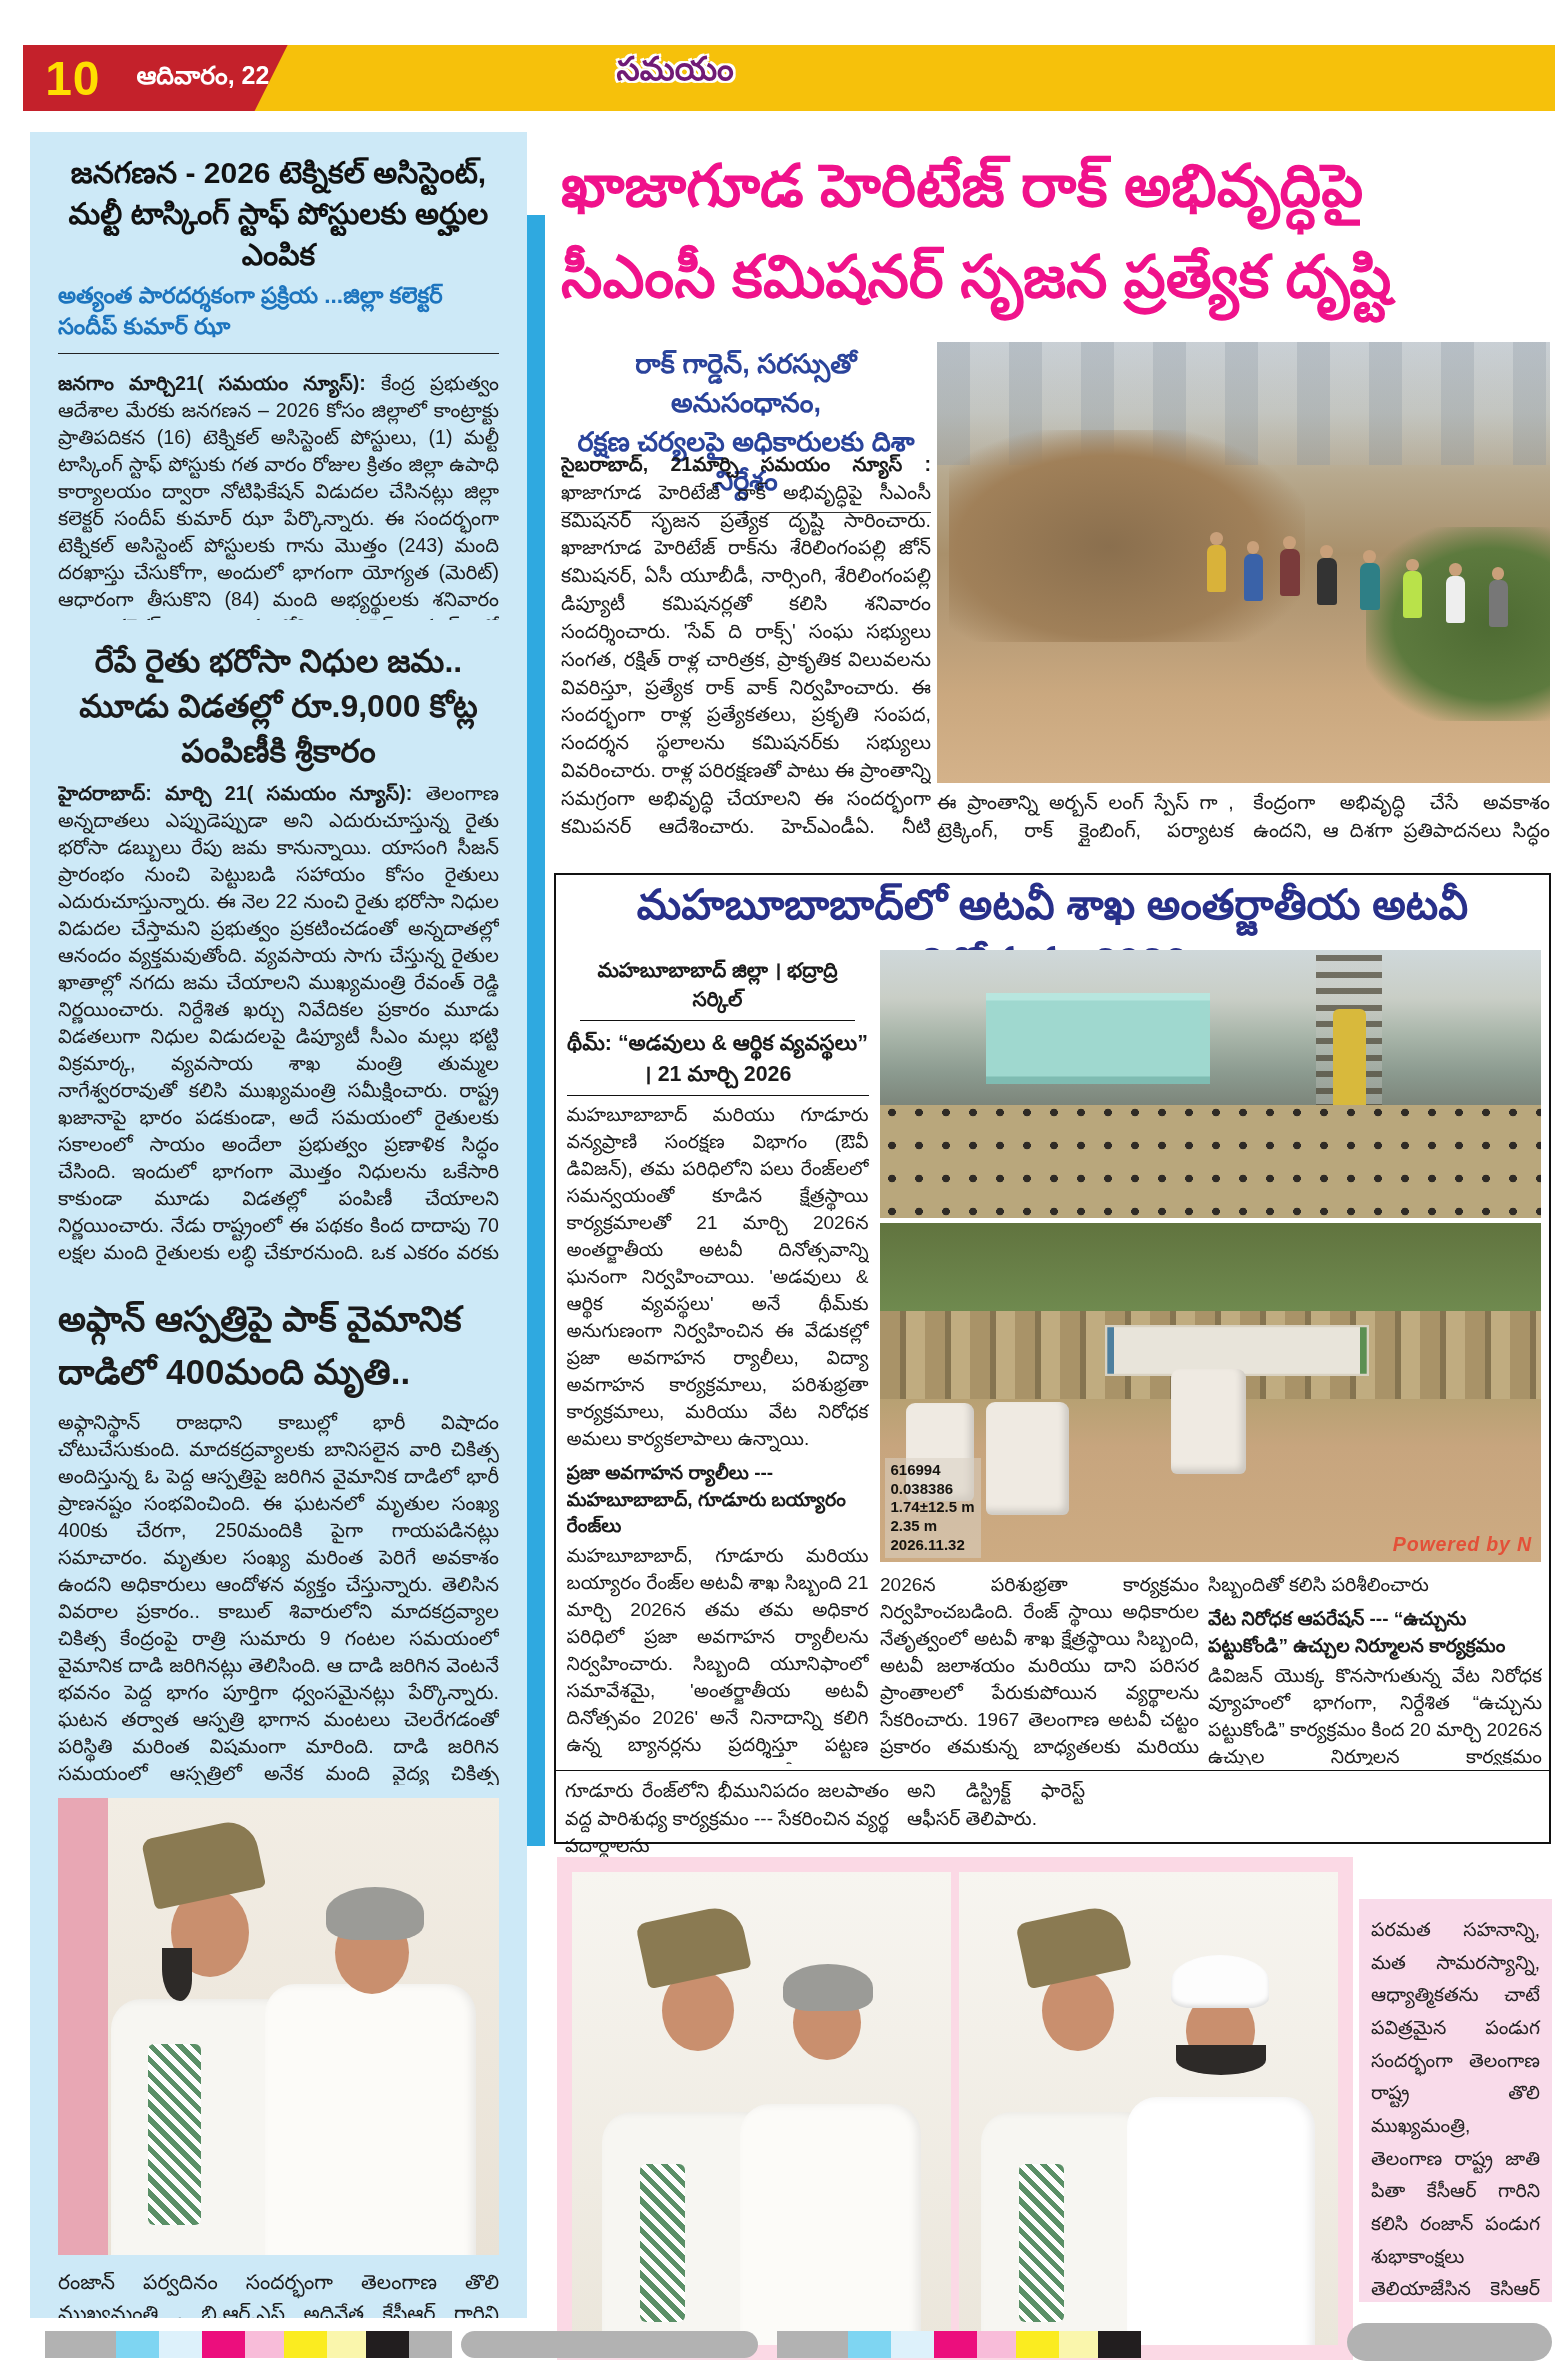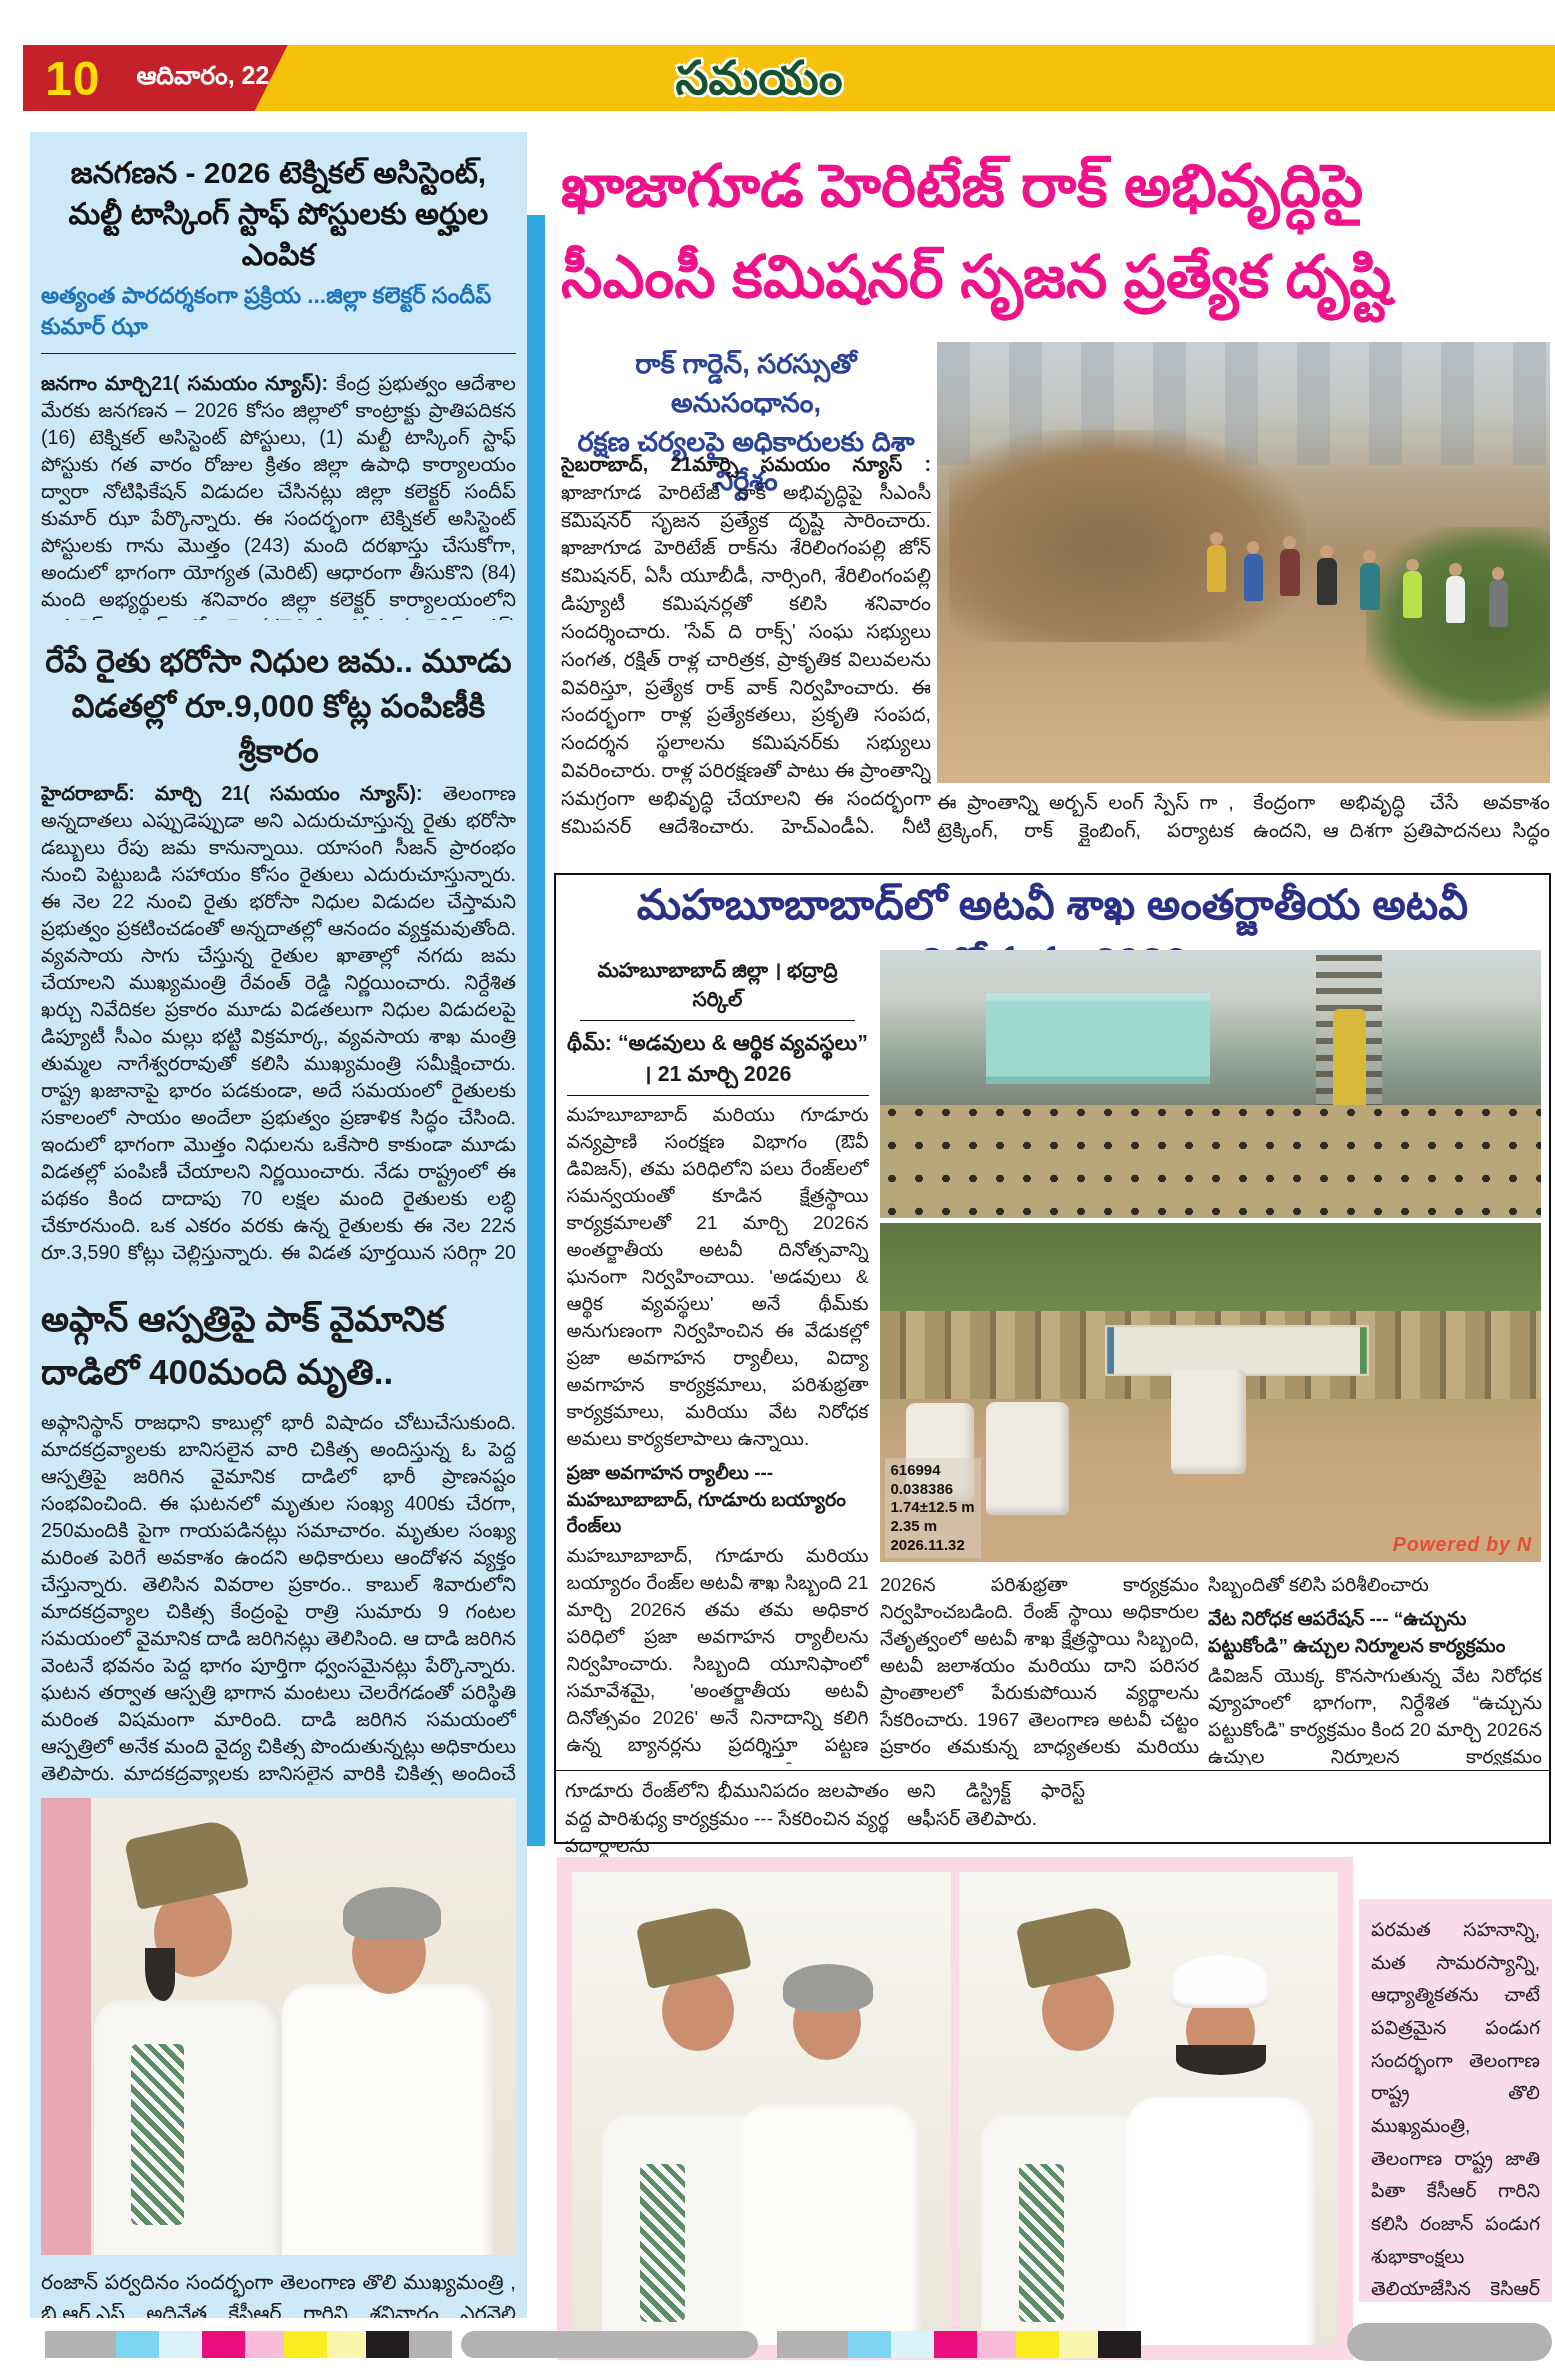--- a/index.html
+++ b/index.html
@@ -6,29 +6,29 @@
   #canvas{position:relative;width:1555px;height:2377px;background:#fff;overflow:hidden;
           font-family:"Liberation Sans","DejaVu Sans",sans-serif;color:#1b1b1b;}
   
   .masthead{position:absolute;left:22.6px;top:45px;width:1536px;height:66px;background:#F6C10B;display:flex;}
   .mast-red-left{position:relative;width:265px;height:100%;background:#C4212B;
     clip-path:polygon(0 0,100% 0,calc(100% - 33px) 100%,0 100%);
     display:flex;align-items:center;}
   .page-num{font-size:48px;font-weight:900;color:#FFDE00;margin-left:22.6px;letter-spacing:0.8px;}
   .mast-divider{width:1.5px;height:42px;background:#fff;margin:0 16.6px 0 19.6px;}
   .mast-date{font-size:25px;font-weight:bold;color:#fff;white-space:nowrap;}
-  .mast-logo{position:absolute;left:594px;top:4.5px;width:226px;text-align:right;
-    font-size:47px;font-weight:900;color:#14532d;
+  .mast-logo{position:absolute;left:594px;top:4.5px;width:226px;text-align:left;
+    font-size:33px;font-weight:900;color:#701a75;
     text-shadow:-2.3px -2.3px 0 #fff,2.3px -2.3px 0 #fff,-2.3px 2.3px 0 #fff,2.3px 2.3px 0 #fff,0 0 1.5px #fff;}
   .mast-red-right{position:absolute;right:41px;top:0;width:290px;height:100%;background:#C4212B;
     display:flex;align-items:center;justify-content:center;}
   .mast-site{color:#fff;font-size:20.3px;}
   
   .left-panel{position:absolute;left:30px;top:132px;width:497px;height:2186px;background:#CDE9F7;
-    box-sizing:border-box;padding:15px 11px;overflow:hidden;}
+    box-sizing:border-box;padding:15px 28px;overflow:hidden;}
   .cyan-bar{position:absolute;left:527px;top:215px;width:18px;height:1631px;background:#2FA9E0;}
   .lh1{font-size:30px;font-weight:bold;text-align:center;line-height:1.38;color:#111;margin:4.5px 0 7.5px;}
   .lsub{font-size:22.6px;font-weight:bold;text-align:left;color:#1C74BE;padding-bottom:7.5px;
         border-bottom:1.5px solid #222;margin-bottom:16px;}
   .lbody{font-size:19.6px;line-height:1.38;text-align:justify;}
   .lbody .dl{font-weight:bold;}
   .clamp1{max-height:250px;overflow:hidden;}
   .clamp2{max-height:488px;overflow:hidden;}
   .clamp3{max-height:376px;overflow:hidden;}
   .lh2{font-size:32px;font-weight:bold;text-align:center;line-height:1.4;margin:19.6px 0 6px;}

